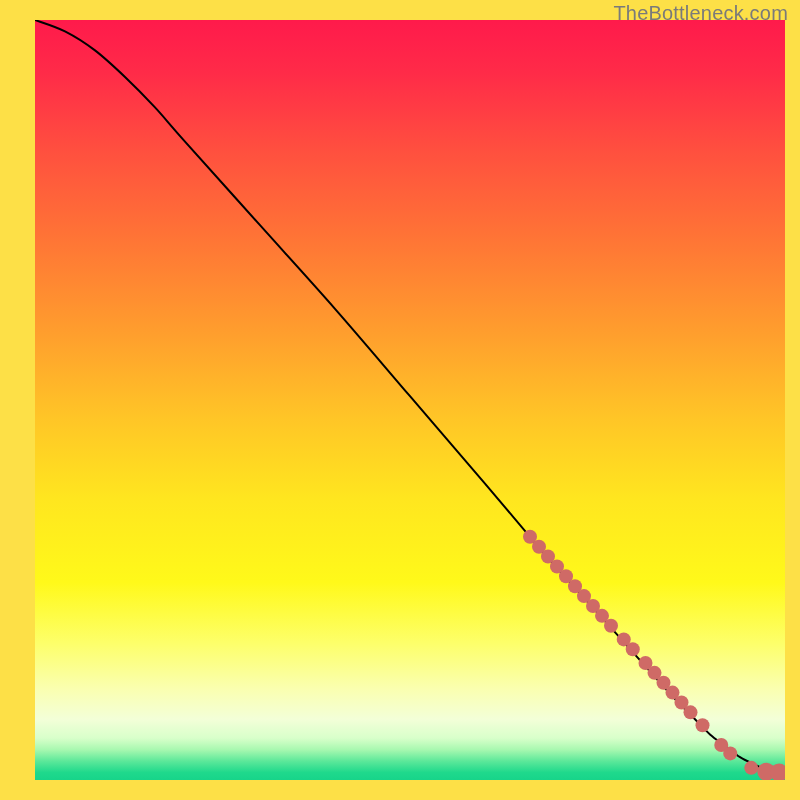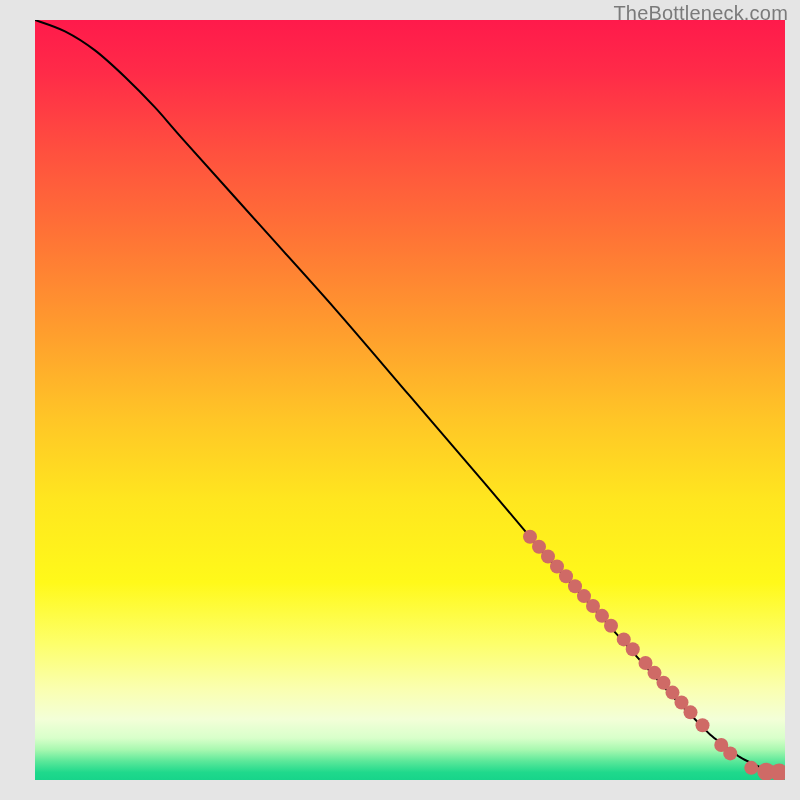--- a/index.html
+++ b/index.html
@@ -8,21 +8,21 @@
     width: 800px;
     height: 800px;
     background: #000;
     overflow: hidden;
     font-family: Arial, Helvetica, sans-serif;
   }
   .stage {
     position: relative;
     width: 800px;
     height: 800px;
-    background: #e5e5e5;
+    background: #fde047;
   }
   .plot {
     position: absolute;
     left: 35px;
     top: 20px;
     width: 750px;
     height: 760px;
   }
   .gradient {
     position: absolute;

